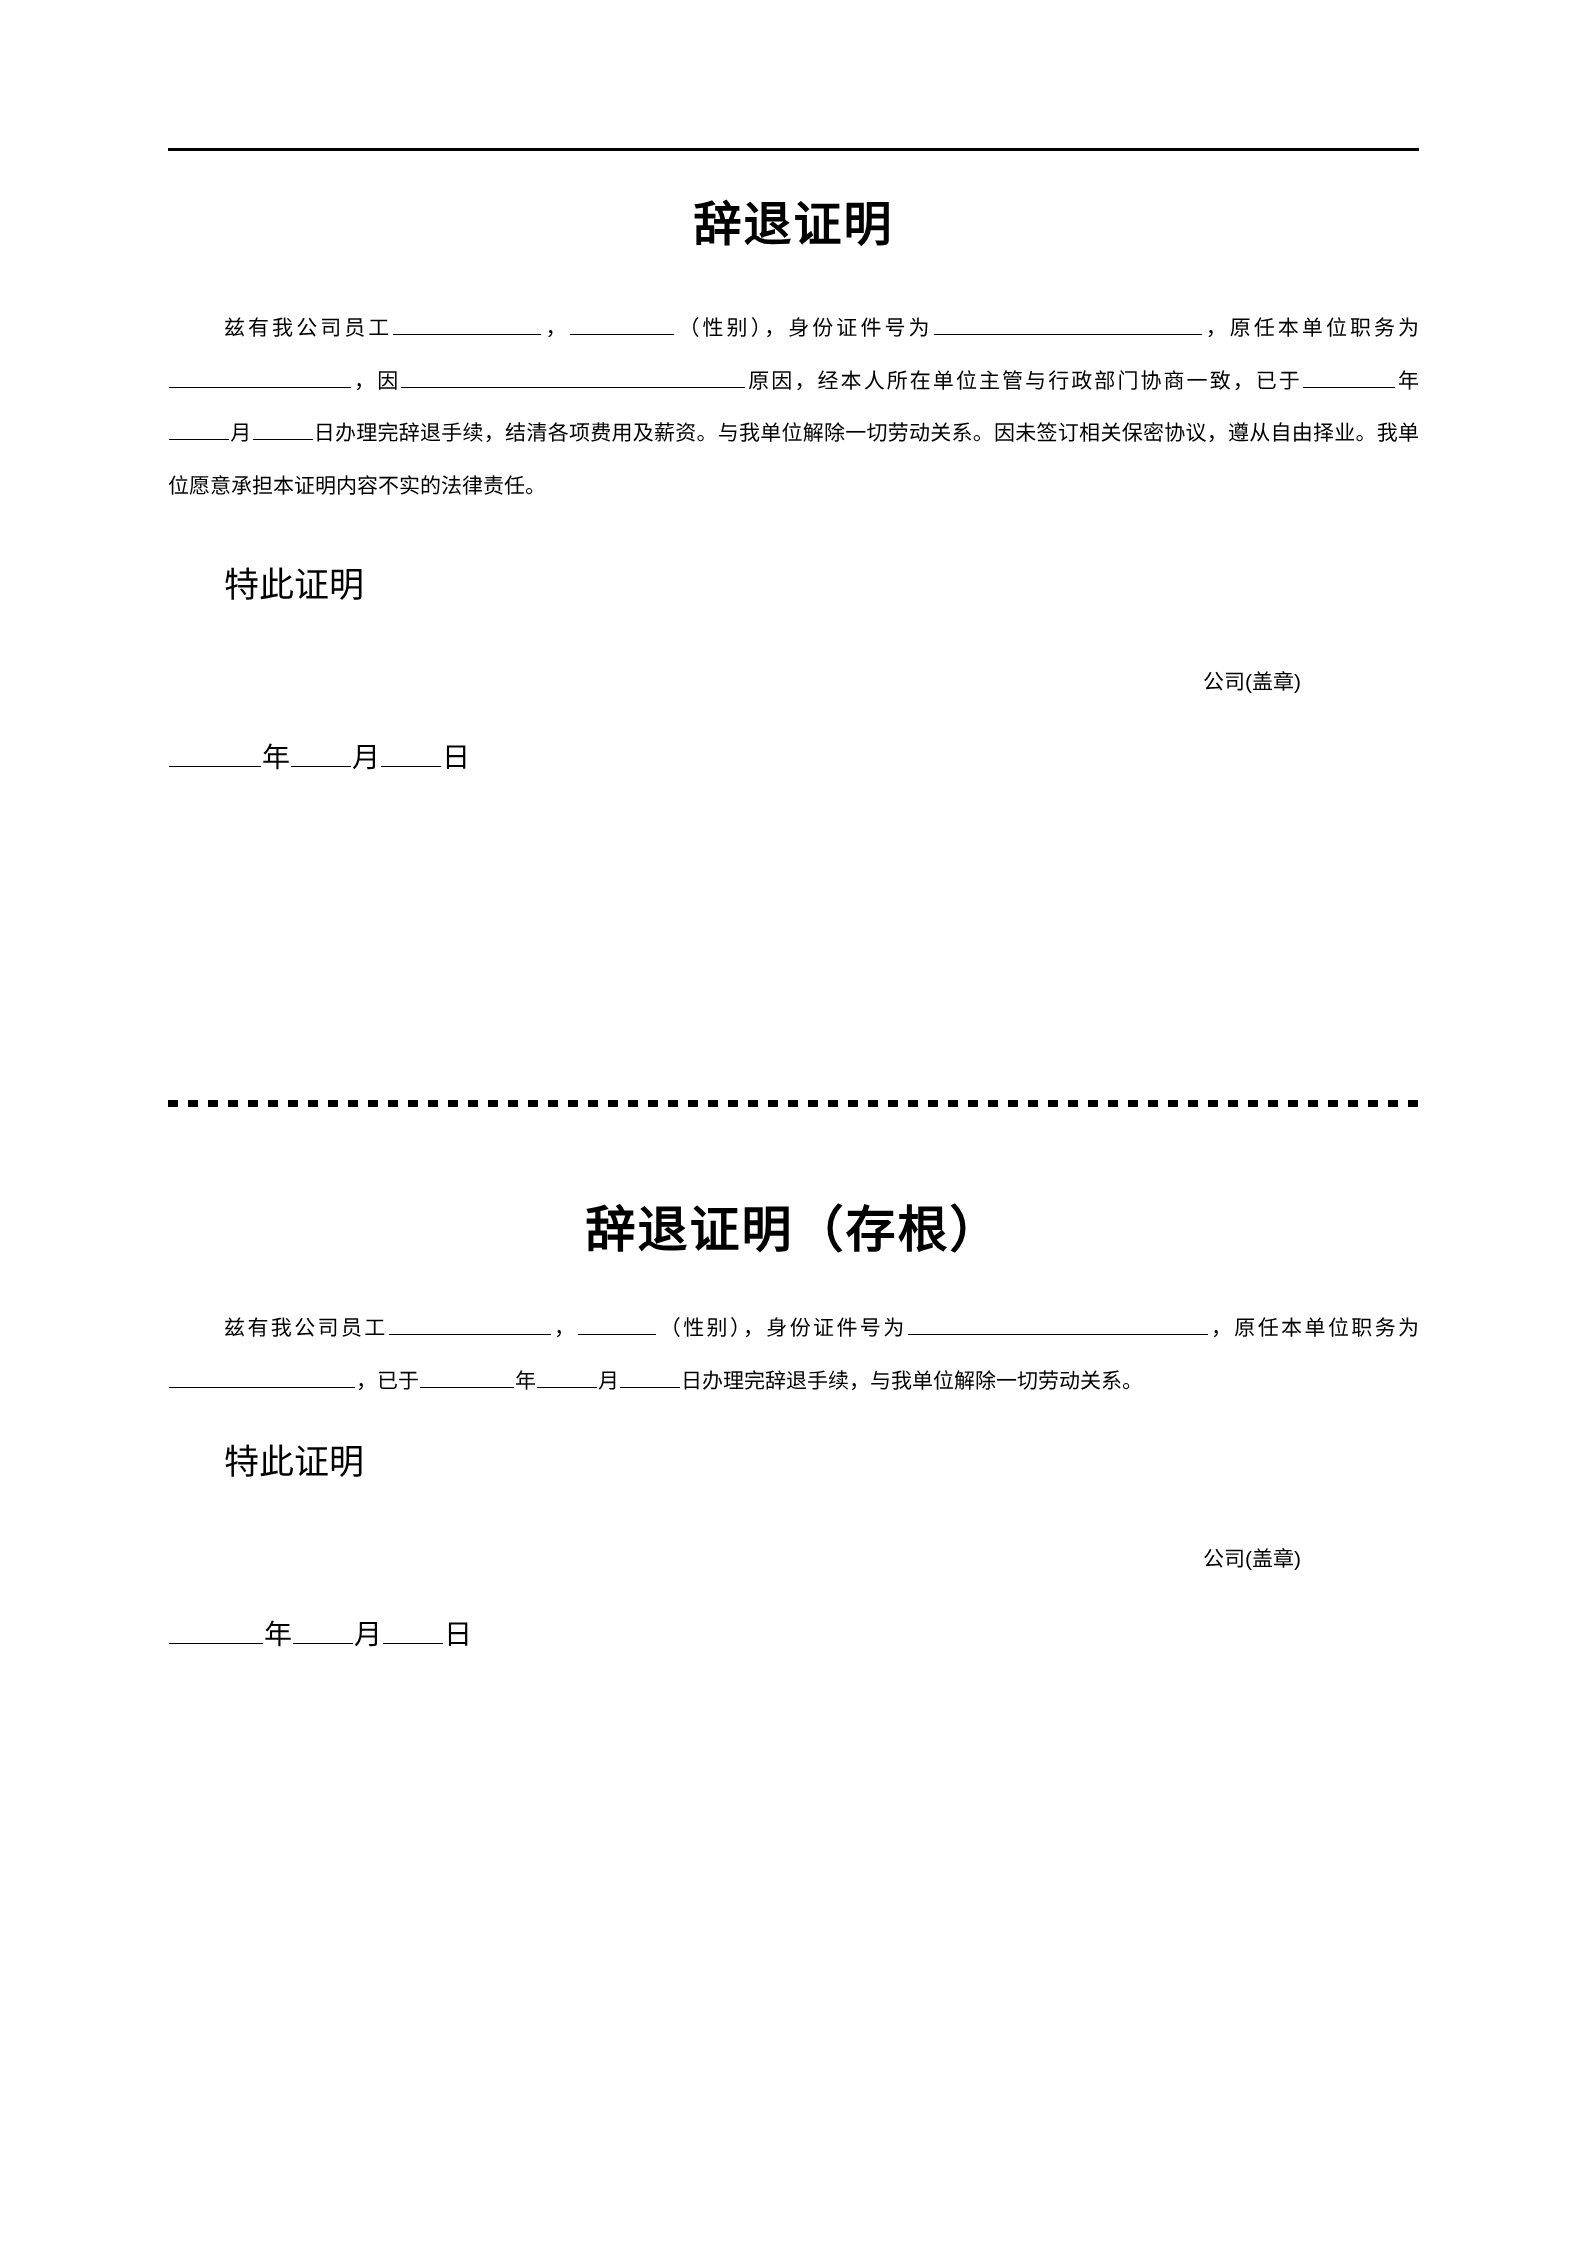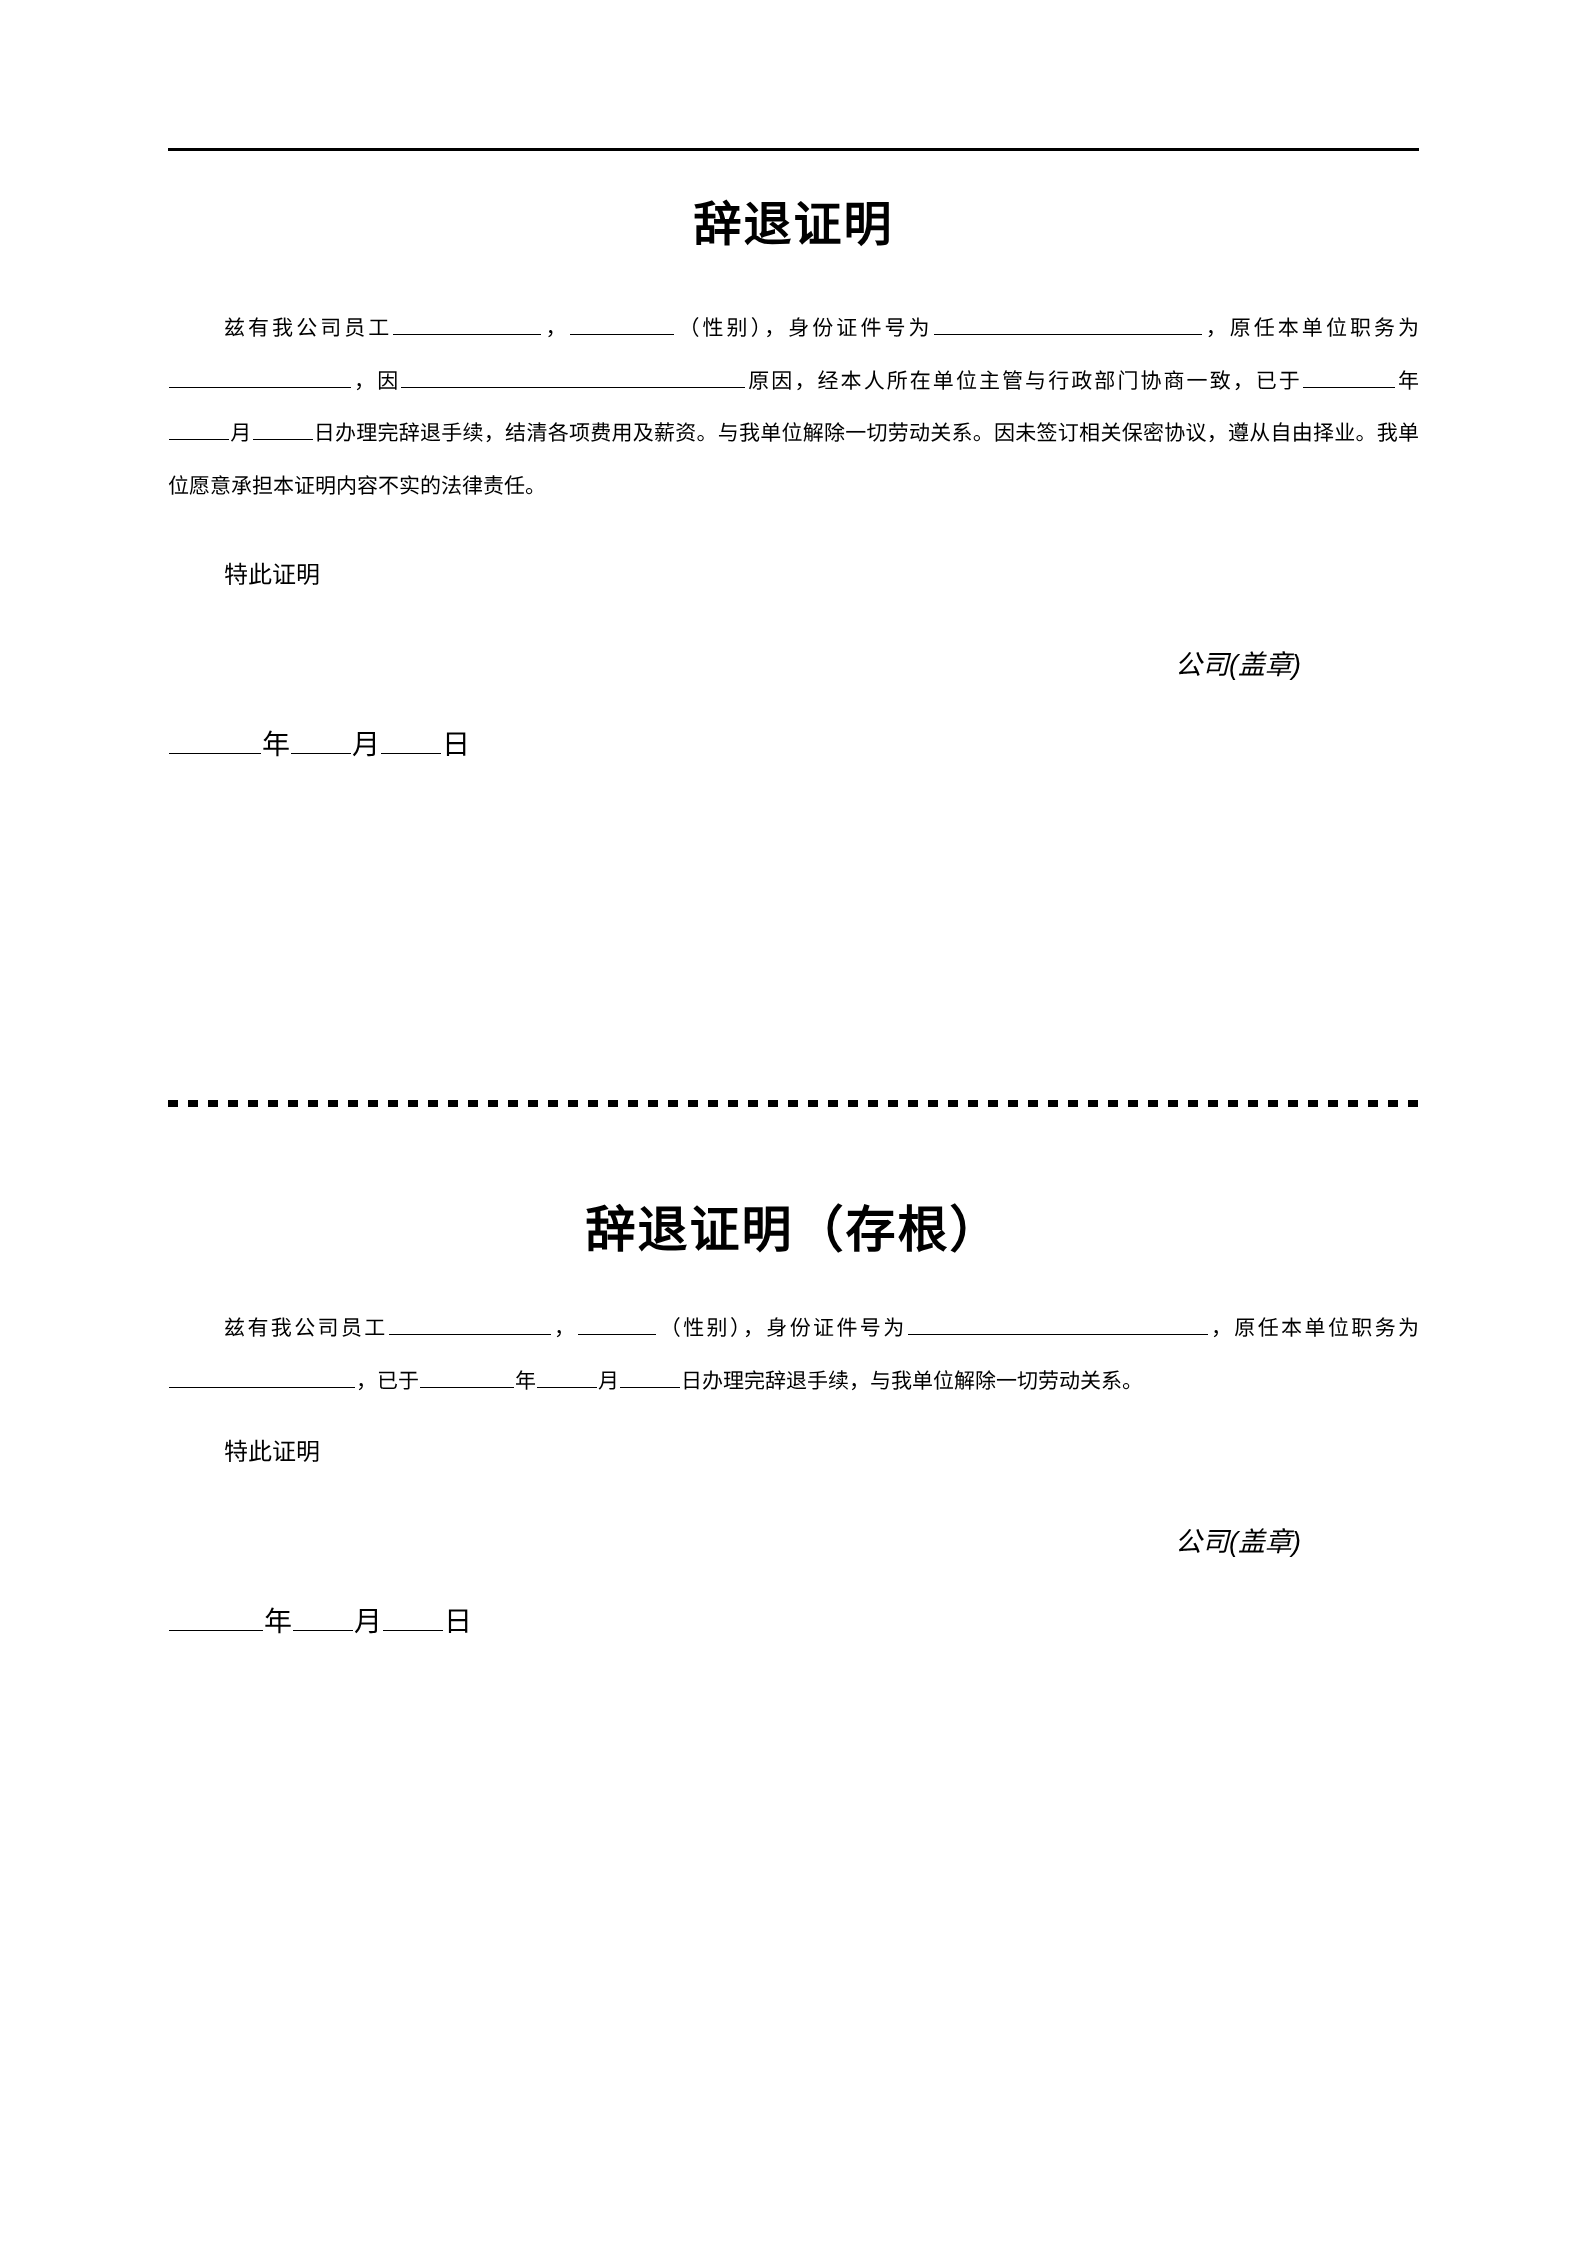--- a/index.html
+++ b/index.html
@@ -87,34 +87,33 @@
   
   .b-name2   { width: 162px; }
   .b-gender2 { width: 78px; }
   .b-id2     { width: 300px; }
   .b-post2   { width: 186px; }
   .b-year2   { width: 94px; }
   .b-month2  { width: 60px; }
   .b-day2    { width: 60px; }
 
   .note-line {
-    font-size: 24px;
+    font-size: 35px;
     line-height: 2.0;
     margin: 38px 0 0 0;
     text-indent: 56px;
   }
   #section-2 .note-line { margin-top: 20px; }
 
   .sign-line {
-    font-size: 27px;
+    font-size: 21px;
     text-align: right;
     margin: 44px 0 0 0;
     padding-right: 118px;
     font-family: "Liberation Sans", "DejaVu Sans", sans-serif;
-    font-style: italic;
   }
   .date-line {
     font-size: 28px;
     text-align: left;
     margin: 40px 0 0 0;
     padding-right: 48px;
     font-family: "Liberation Sans", "DejaVu Sans", sans-serif;
   }
   .date-line .blank { border-bottom-width: 1.6px; }
 

